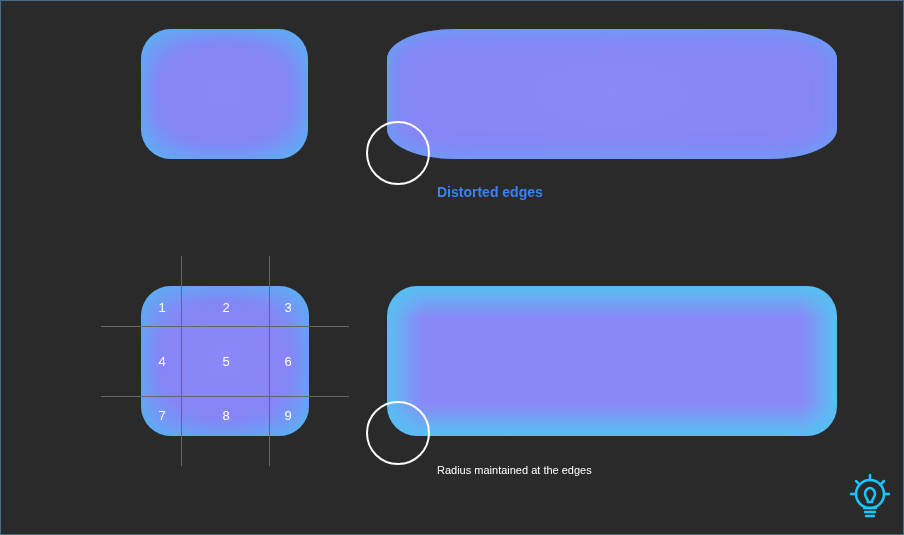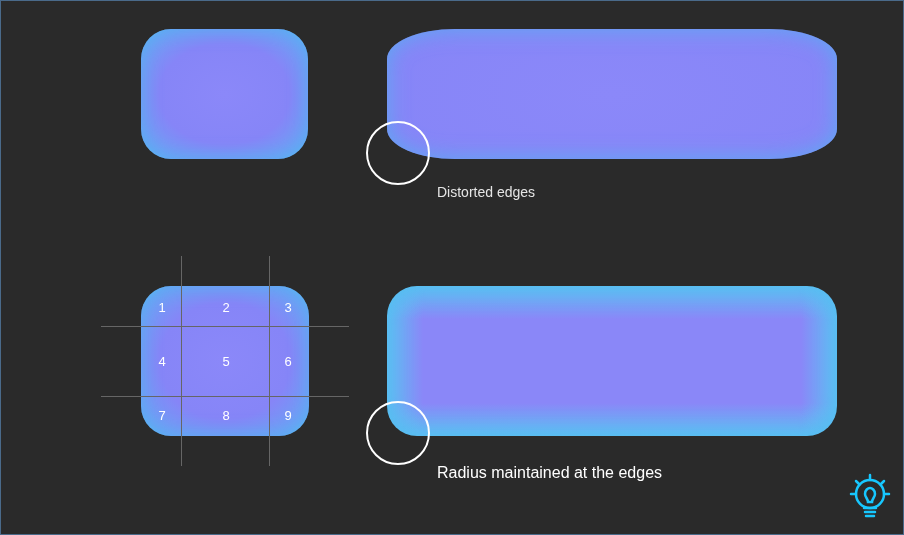--- a/index.html
+++ b/index.html
@@ -46,23 +46,23 @@
     width: 64px;
     height: 64px;
     border: 2px solid #ffffff;
     border-radius: 50%;
   }
 
   .label-top {
     position: absolute;
     left: 436px;
     top: 183px;
-    color: #e5e5e5;
+    color: #3b82f6;
     font-size: 14px;
-    font-weight: 400;
+    font-weight: 700;
   }
 
   
   .nine-slice-wrap {
     position: absolute;
     left: 100px;
     top: 255px;
     width: 248px;
     height: 210px;
   }
@@ -130,21 +130,21 @@
     height: 64px;
     border: 2px solid #ffffff;
     border-radius: 50%;
   }
 
   .label-bottom {
     position: absolute;
     left: 436px;
     top: 463px;
     color: #ffffff;
-    font-size: 16px;
+    font-size: 11px;
     font-weight: 300;
   }
 
   
   .watermark {
     position: absolute;
     right: 10px;
     bottom: 10px;
     display: flex;
     align-items: center;

